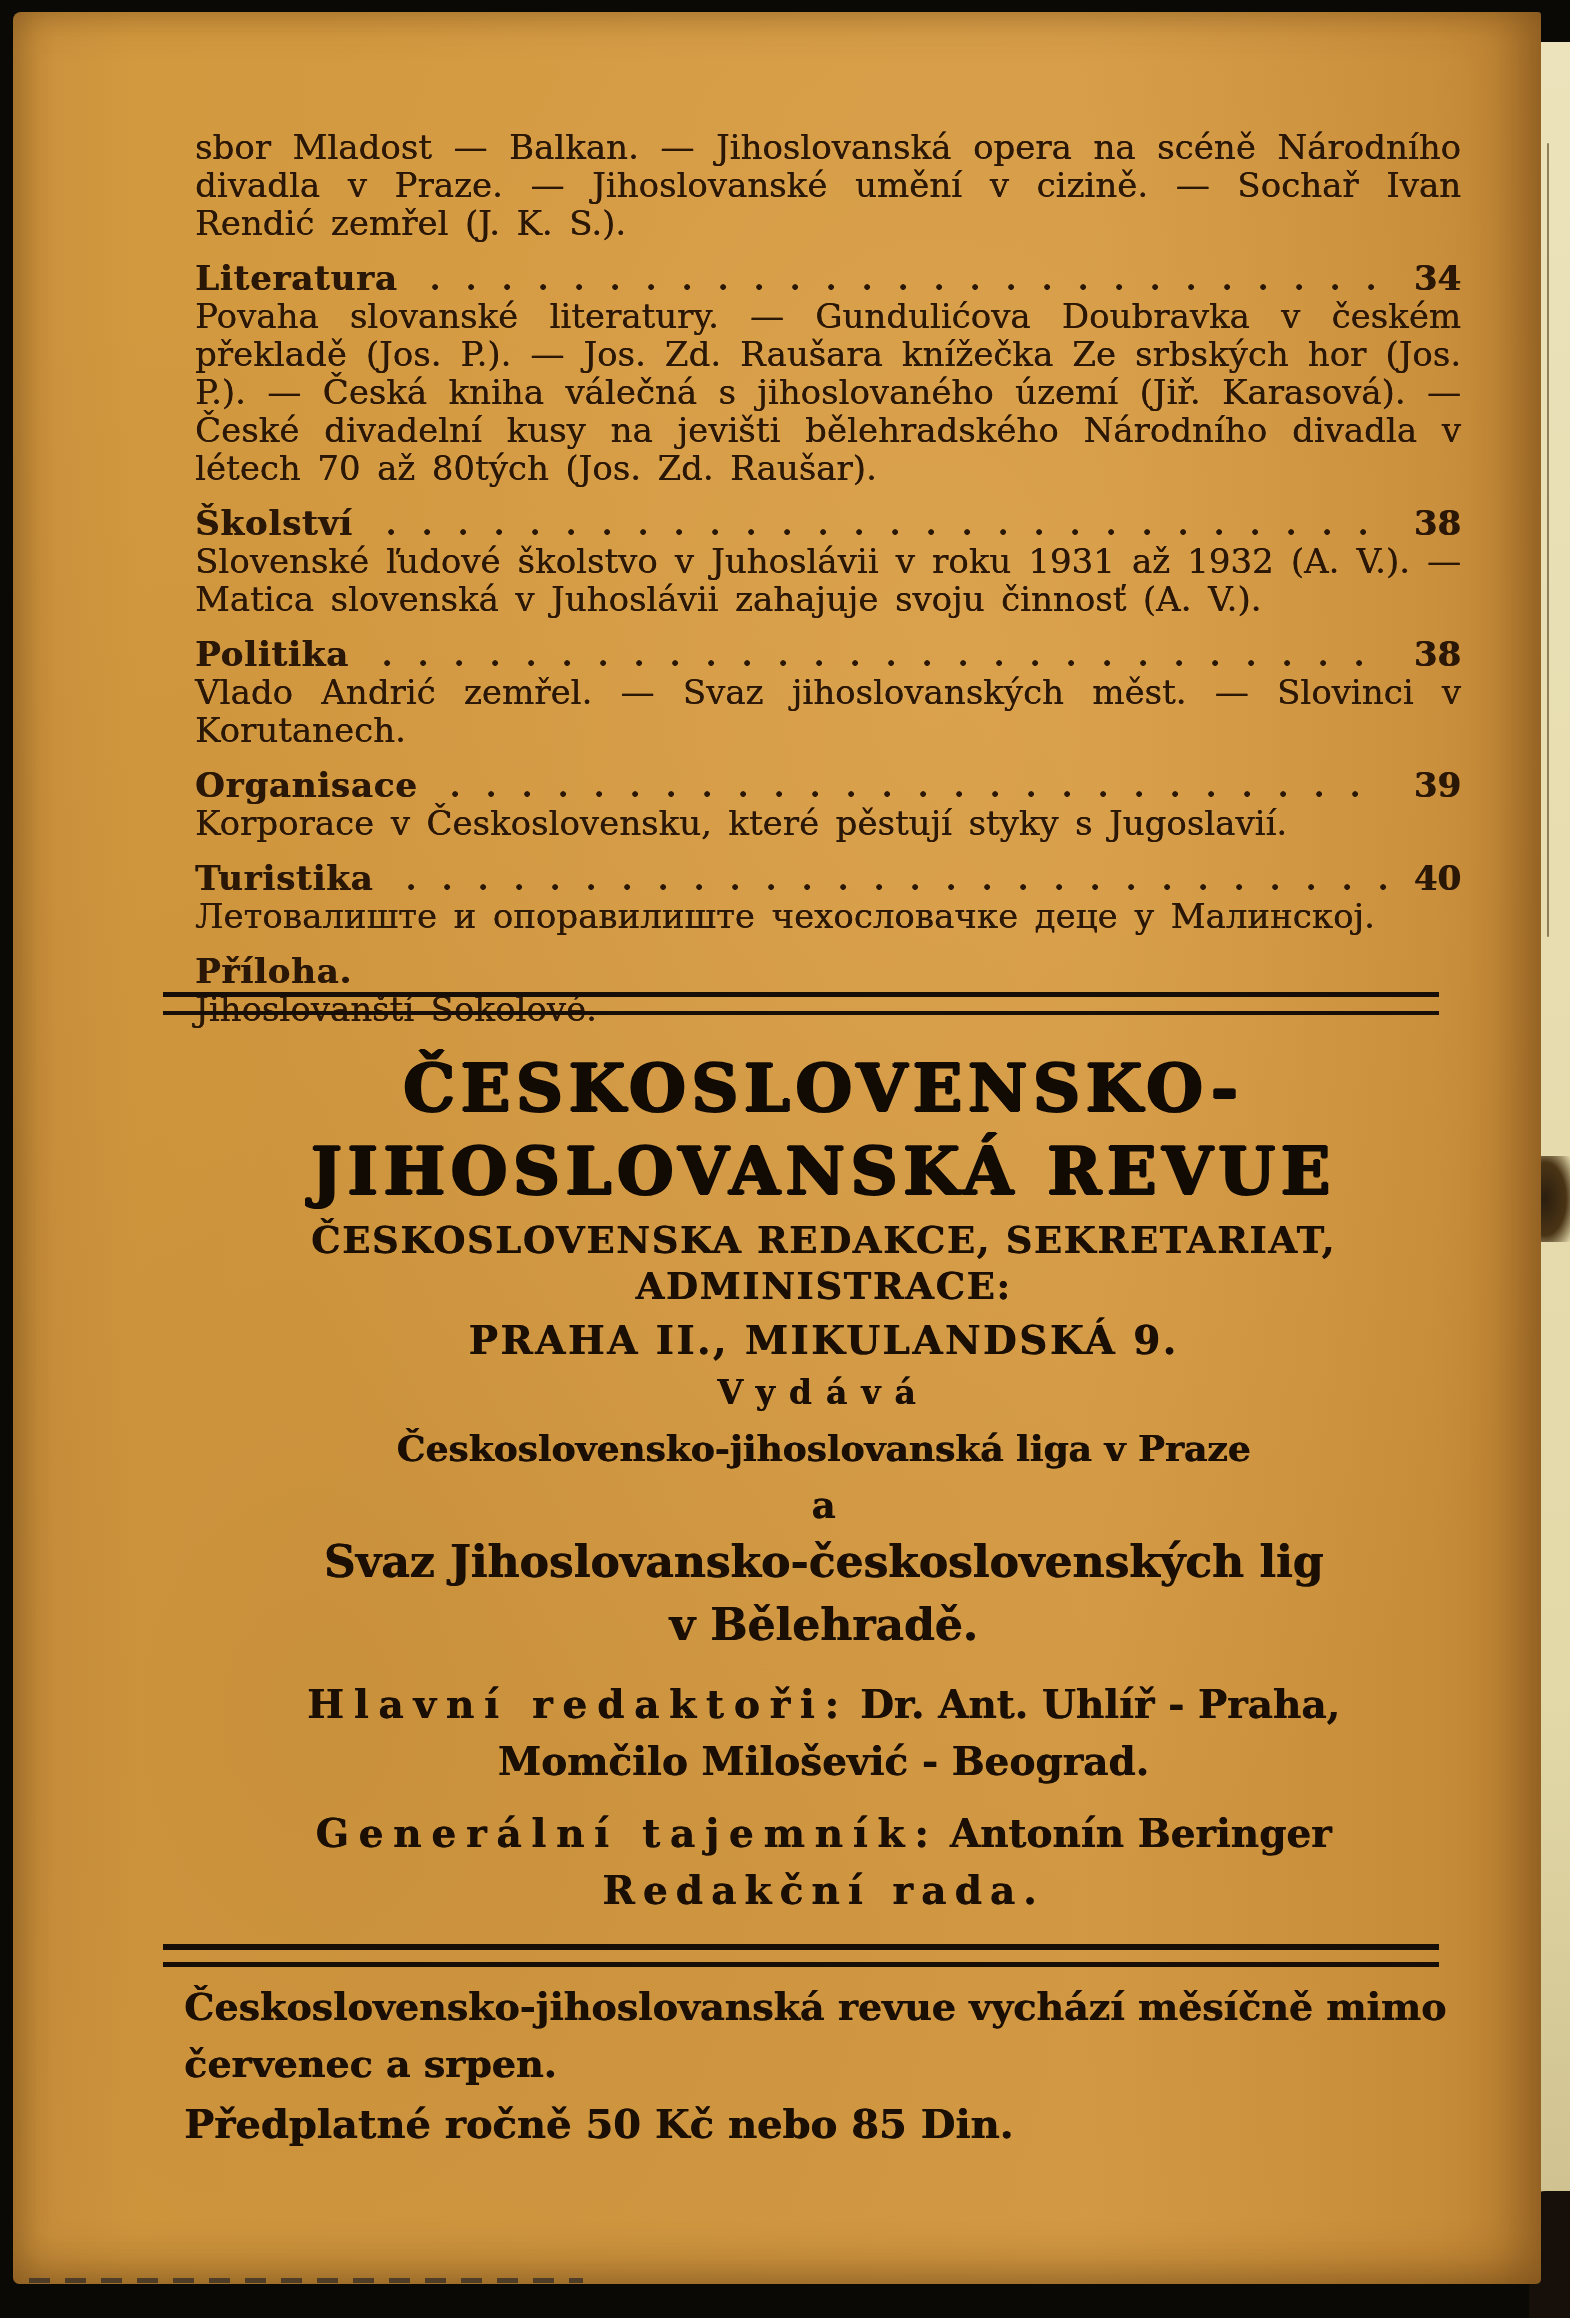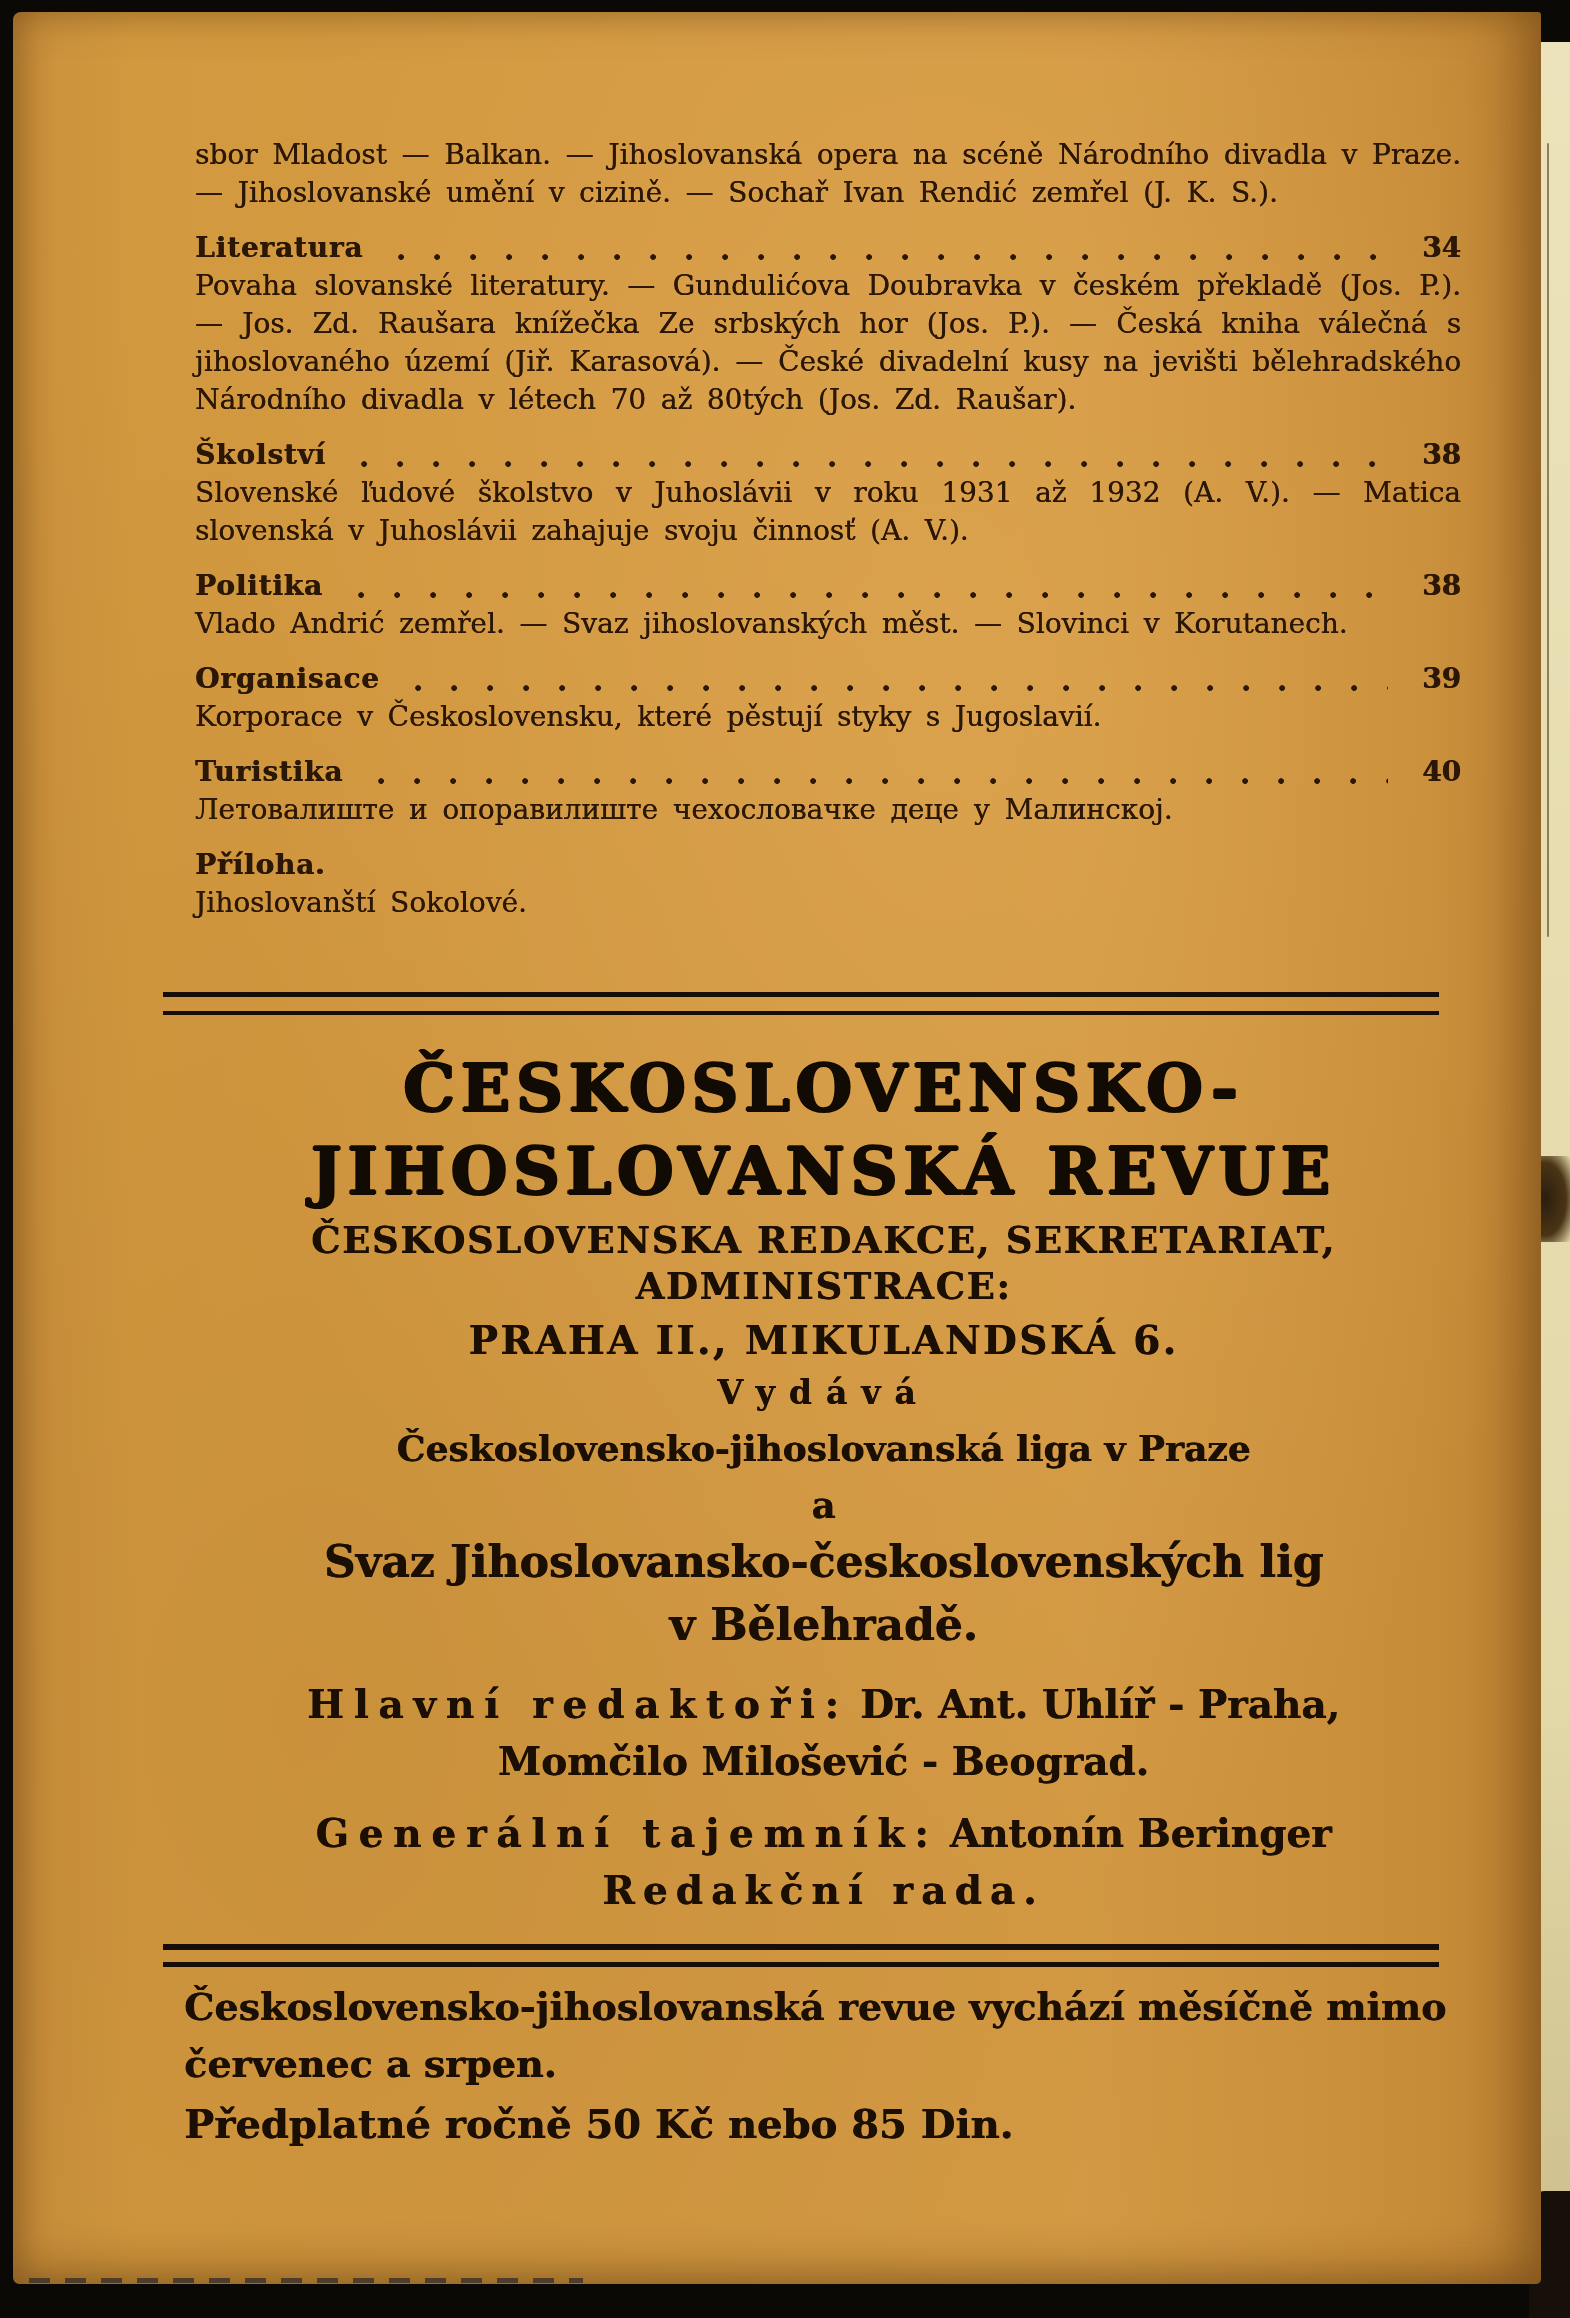--- a/index.html
+++ b/index.html
@@ -43,22 +43,22 @@
     color:#2b1705;
   }
   .smudge-bottom{
     position:absolute;left:16.3px;top:2266px;width:554px;height:4.9px;
     background:repeating-linear-gradient(90deg,#3a3026 0 21px,rgba(58,48,38,0) 21px 36px);
     opacity:.8;
   }
 
   
   .toc{
-    position:absolute;left:182px;top:124px;width:1266px;
-    font-size:28px;line-height:38px;
+    position:absolute;left:182px;top:116px;width:1266px;
+    font-size:34px;line-height:38px;
     text-shadow:0.3px 0 currentColor;
   }
   .toc p{margin:0;}
   .toc-cont, .toc-desc{
     margin-left:86px;margin-right:49px;
     text-align:justify;word-spacing:5.7px;
   }
   .toc-entry{margin-top:17px;}
   .toc-row{display:flex;align-items:baseline;}
   .toc-label{
@@ -186,21 +186,21 @@
     </div>
 
   </div>
 
   <div class="rule-double rule-1"></div>
 
   <div class="masthead">
     <div class="mast-title">ČESKOSLOVENSKO-</div>
     <div class="mast-title">JIHOSLOVANSKÁ REVUE</div>
     <div class="mast-redakce">ČESKOSLOVENSKA REDAKCE, SEKRETARIAT, ADMINISTRACE:</div>
-    <div class="mast-praha">PRAHA II., MIKULANDSKÁ 6.</div>
+    <div class="mast-praha">PRAHA II., MIKULANDSKÁ 9.</div>
     <div class="mast-vydava">Vydává</div>
     <div class="mast-pub">Československo-jihoslovanská liga v Praze</div>
     <div class="mast-conj">a</div>
     <div class="mast-pub2">Svaz Jihoslovansko-československých lig</div>
     <div class="mast-place">v Bělehradě.</div>
     <div class="mast-role first">
       <span class="spread">Hlavní redaktoři:</span><span>Dr. Ant. Uhlíř - Praha,</span>
     </div>
     <div class="mast-role">Momčilo Milošević - Beograd.</div>
     <div class="mast-role gap">

